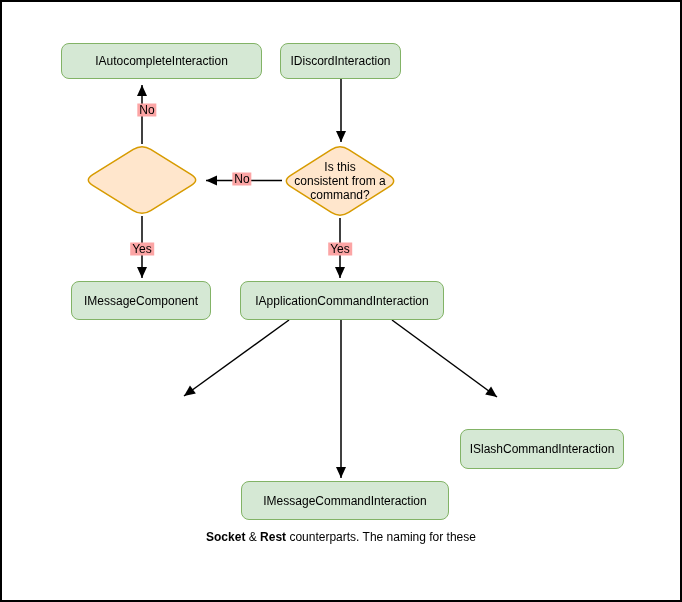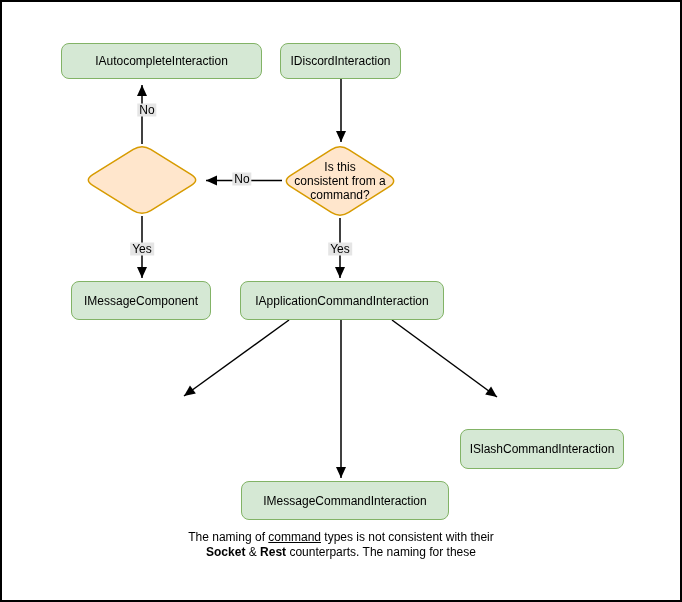--- a/index.html
+++ b/index.html
@@ -29,21 +29,21 @@
     line-height: 14px;
   }
   .diamond-label {
     position: absolute;
     text-align: center;
     line-height: 14px;
   }
   .edge-label {
     position: absolute;
     transform: translate(-50%, -50%);
-    background: #e5e5e5;
+    background: #fca5a5;
     padding: 0 2px;
     line-height: 13px;
   }
   .note {
     position: absolute;
     transform: translateX(-50%);
     text-align: center;
     line-height: 15px;
   }
   .note-line { white-space: nowrap; }
@@ -107,20 +107,17 @@
     <div>command?</div>
   </div>
 
   <span class="edge-label" style="left:145px; top:108px;">No</span>
   <span class="edge-label" style="left:240px; top:177px;">No</span>
   <span class="edge-label" style="left:140px; top:247px;">Yes</span>
   <span class="edge-label" style="left:338px; top:247px;">Yes</span>
 
   <div class="note" style="left:339px; top:528px;">
     <div class="note-line">
-      <span>The naming of </span><span class="u">command</span><span> types is not consistent with their</span>
-    </div>
-    <div class="note-line">
       <span class="b">Socket</span><span> &amp; </span><span class="b">Rest</span><span> counterparts. The naming for these</span>
     </div>
   </div>
 
 </div>
 
 </body></html>

